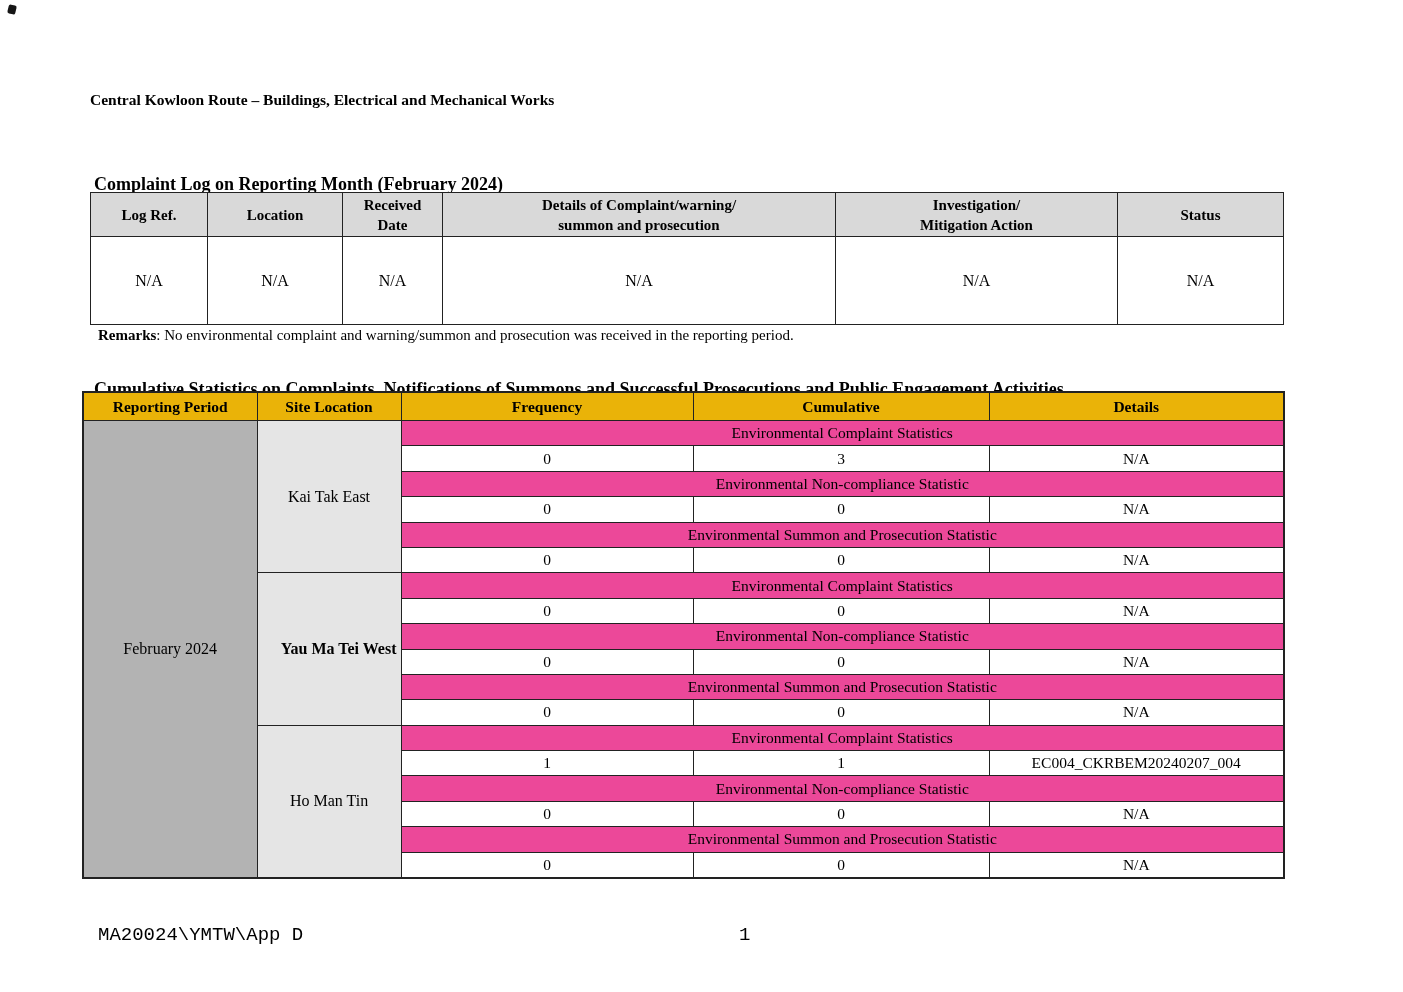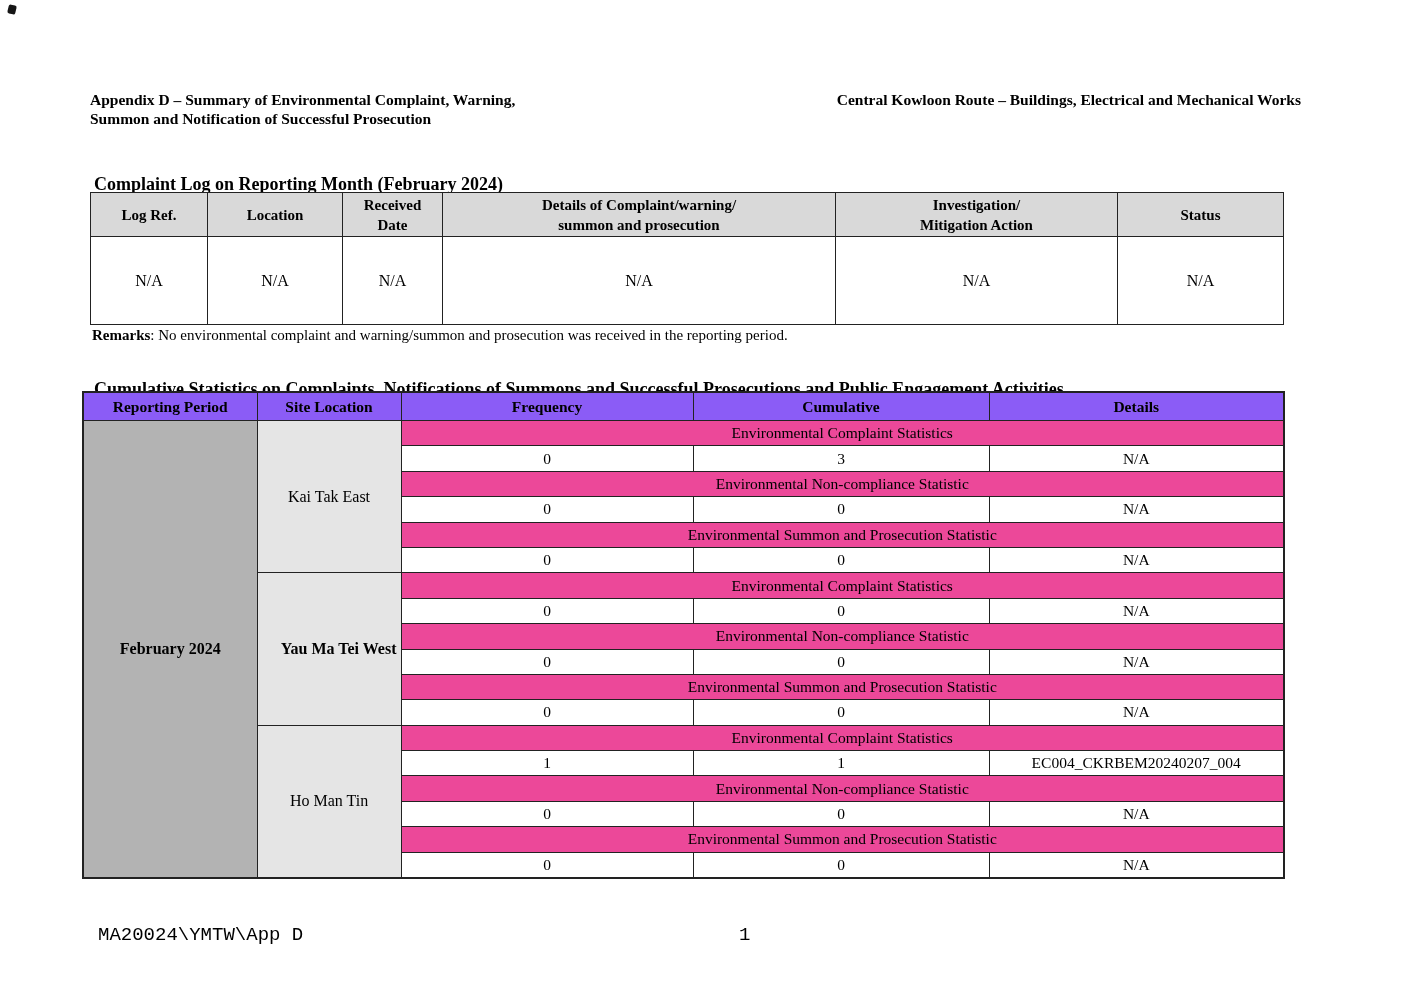--- a/index.html
+++ b/index.html
@@ -64,42 +64,42 @@
     white-space: pre-line;
   }
   .t1 td {
     background: #ffffff;
     font-size: 16px;
     height: 87px;
   }
   .remarks {
     position: absolute;
     top: 327px;
-    left: 92px;
+    left: 98px;
     margin: 0;
     font-size: 15px;
     white-space: nowrap;
   }
   .t2 {
     position: absolute;
     top: 391px;
     left: 82px;
     width: 1201px;
   }
   .t2 { border: 2px solid #222222; }
   .t2 th {
-    background: #8b5cf6;
+    background: #eab308;
     font-size: 15.5px;
     font-weight: bold;
     height: 27px;
   }
   .t2 td { font-size: 15.5px; height: 24.4px; line-height: 20px; }
   .t2 td.rp-cell {
     background: #b3b3b3;
-    font-weight: bold;
+    font-weight: normal;
     font-size: 16px;
     text-align: center;
   }
   .t2 td.site-cell { background: #e5e5e5; font-size: 16px; }
   .t2 td.site-bold { font-weight: bold; text-align: right; }
   .t2 td.cat-head { background: #ec4899; }
   .t2 td.val { background: #ffffff; }
 
   .doc-footer {
     position: absolute;
@@ -116,24 +116,20 @@
   }
 </style>
 </head>
 <body>
 
 <div class="page">
 
   <div class="scan-mark"></div>
 
   <div class="doc-header">
-    <div class="dh-left">
-      <div>Appendix D – Summary of Environmental Complaint, Warning,</div>
-      <div>Summon and Notification of Successful Prosecution</div>
-    </div>
     <div class="dh-right">
       <div>Central Kowloon Route – Buildings, Electrical and Mechanical Works</div>
     </div>
   </div>
 
   <h2 class="sec-title sec-title-1">Complaint Log on Reporting Month (February 2024)</h2>
 
   <table class="t1">
     <colgroup>
       <col style="width:117px">

